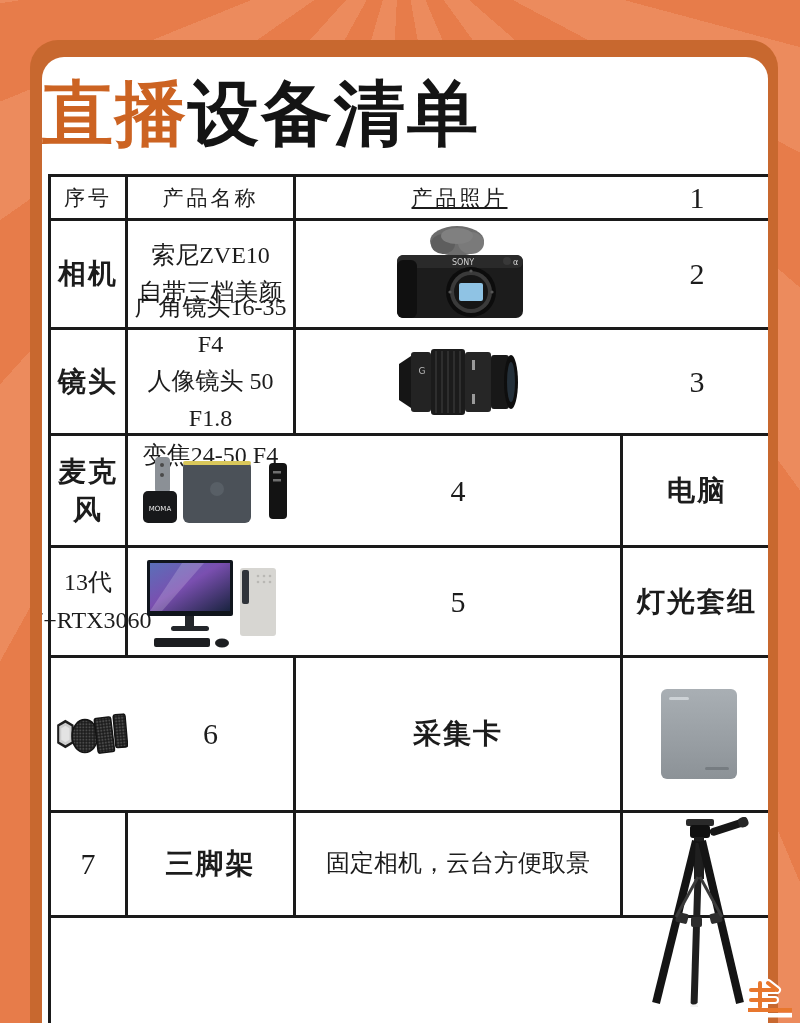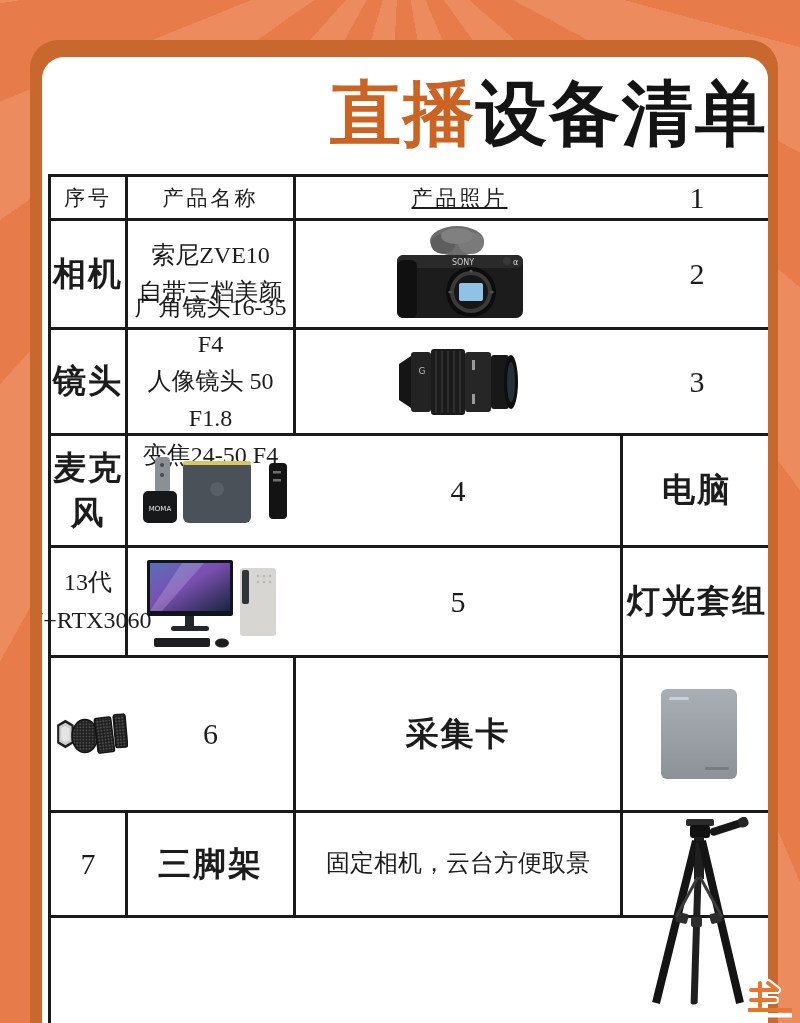--- a/index.html
+++ b/index.html
@@ -26,21 +26,21 @@
   
   .card {
     position: absolute;
     left: 42px; top: 57px; width: 726px; height: 990px;
     background: #ffffff;
     border-radius: 22px;
     overflow: hidden;
   }
   .title {
     margin-top: 21px;
-    text-align: right;
+    text-align: left;
     font-family: "DejaVu Sans", "Liberation Sans", sans-serif;
     font-weight: 900;
     font-size: 71px;
     line-height: 1.0;
     letter-spacing: 2px;
     white-space: nowrap;
   }
   .title .t-hl   { color: #cc6322; }
   .title .t-rest { color: #141414; }
 
@@ -62,21 +62,21 @@
     box-sizing: border-box;
     display: flex;
     align-items: center;
     justify-content: center;
     text-align: center;
     overflow: visible;
   }
   .cell.col4 { border-right: none; text-decoration: underline; }
   .hcell { font-size: 21px; letter-spacing: 3px; }
   .no-cell   { font-size: 30px; }
-  .name-cell { font-size: 33px; font-weight: bold; letter-spacing: 2px; }
+  .name-cell { font-size: 28px; font-weight: bold; letter-spacing: 2px; }
   .det-cell  { font-size: 24px; line-height: 1.55; white-space: pre-line; padding: 4px 4px; }
   .photo-cell svg { display: block; }
 
   
   .watermark {
     position: absolute;
     right: 0; bottom: 0;
     width: 200px; height: 46px;
     z-index: 10;
   }

